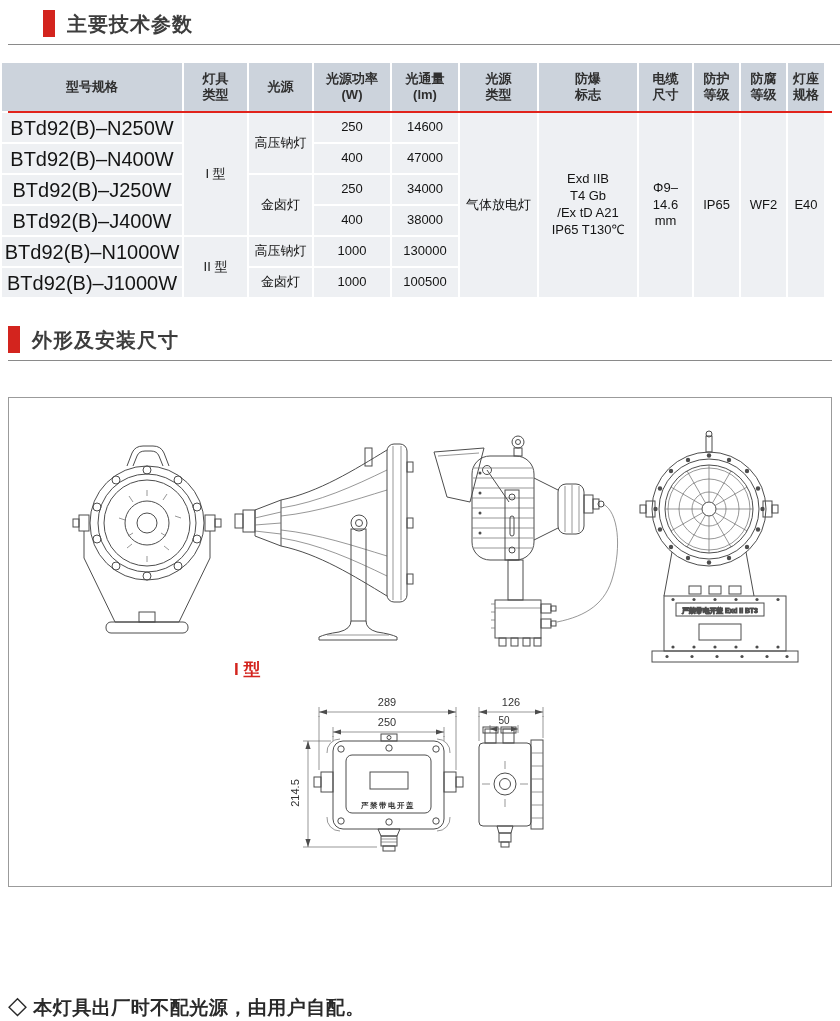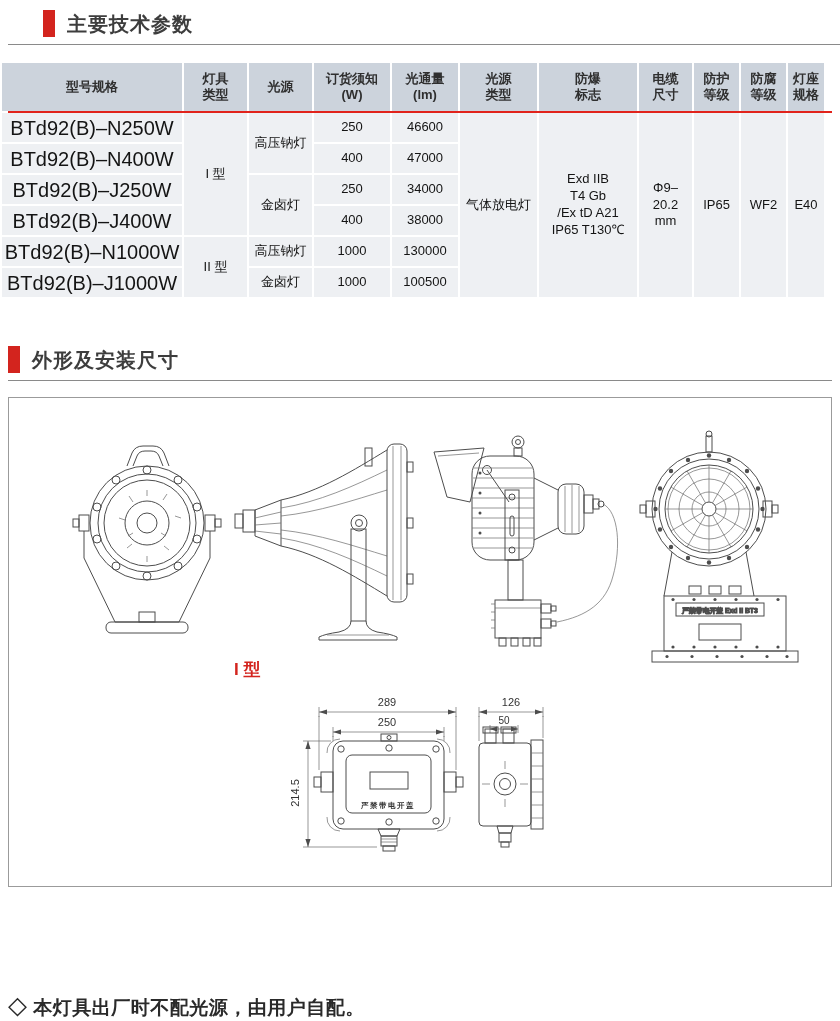--- a/index.html
+++ b/index.html
@@ -53,21 +53,21 @@
       <col style="width:47px">
         <col style="width:47px">
         <col style="width:38px">
     </colgroup>
     <thead>
       <tr>
         <th>型号规格</th>
         <th>灯具
 类型</th>
         <th>光源</th>
-        <th>订货须知
+        <th>光源功率
 (W)</th>
         <th>光通量
 (lm)</th>
         <th>光源
 类型</th>
         <th>防爆
 标志</th>
         <th>电缆
 尺寸</th>
         <th>防护
@@ -77,27 +77,27 @@
         <th>灯座
 规格</th>
       </tr>
     </thead>
     <tbody>
       <tr>
         <td class="model">BTd92(B)–N250W</td>
         <td rowspan="4">I 型</td>
         <td rowspan="2">高压钠灯</td>
         <td>250</td>
-        <td>46600</td>
+        <td>14600</td>
         <td rowspan="6">气体放电灯</td>
         <td rowspan="6">Exd IIB
 T4 Gb
 /Ex tD A21
 IP65 T130℃</td>
-        <td rowspan="6">Φ9–20.2
+        <td rowspan="6">Φ9–14.6
 mm</td>
         <td rowspan="6">IP65</td>
         <td rowspan="6">WF2</td>
         <td rowspan="6">E40</td>
       </tr>
       <tr>
         <td class="model">BTd92(B)–N400W</td>
         <td>400</td>
         <td>47000</td>
       </tr>
@@ -122,21 +122,21 @@
       <tr>
         <td class="model">BTd92(B)–J1000W</td>
         <td>金卤灯</td>
         <td>1000</td>
         <td>100500</td>
       </tr>
     </tbody>
   </table>
   <div class="red-line"></div>
 
-  <div class="section-header" style="top:346px;text-align:right;">
+  <div class="section-header" style="top:326px;text-align:right;">
     <span class="red-bar"></span>
     <span class="section-title">外形及安装尺寸</span>
   </div>
 
   <div class="drawing-box">
     <svg width="822" height="486" viewBox="0 0 822 486">
 
       <g class="sketch">
         <path d="M118,68 l5,-13 q3,-7 11,-7 h10 q8,0 11,7 l5,13"></path>
         <path d="M124,68 l4,-10 q2,-5 8,-5 h6 q6,0 8,5 l4,10"></path>

